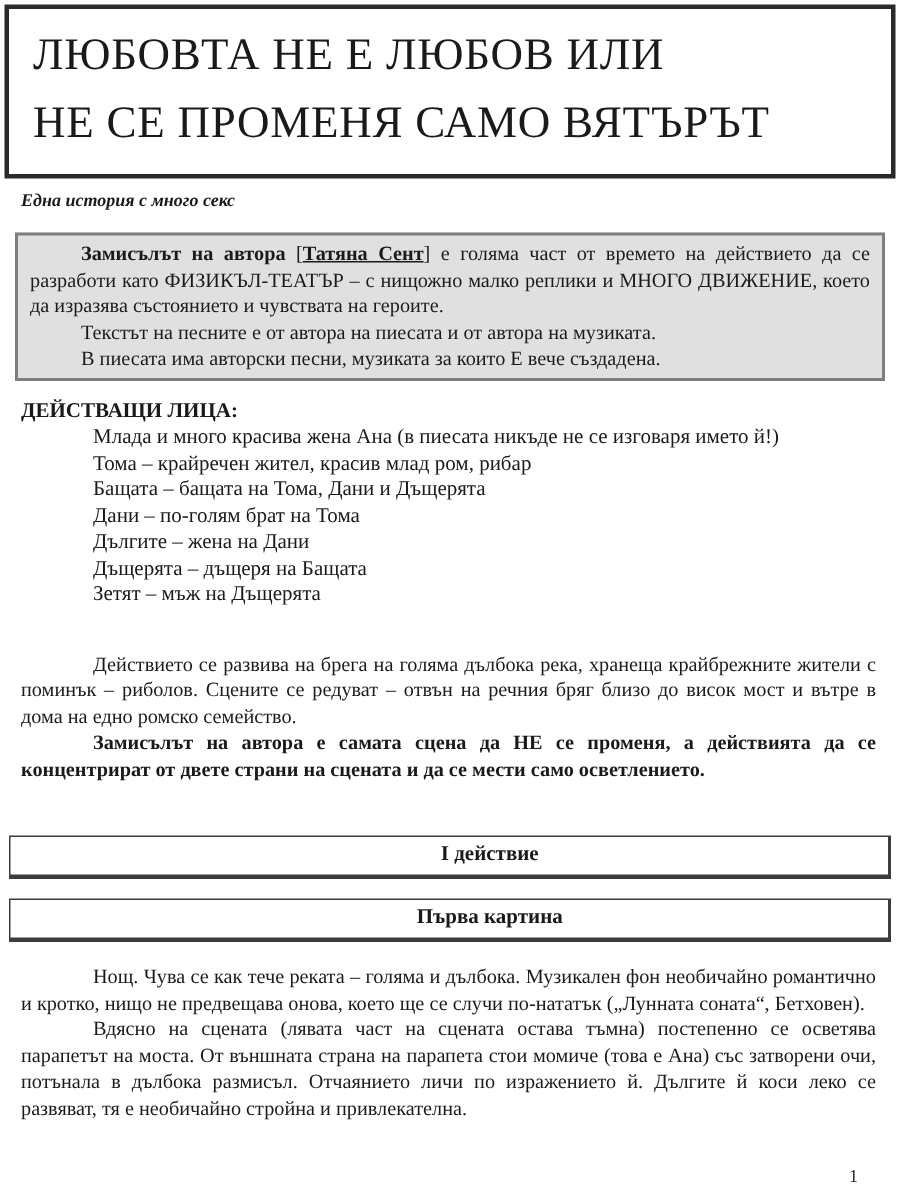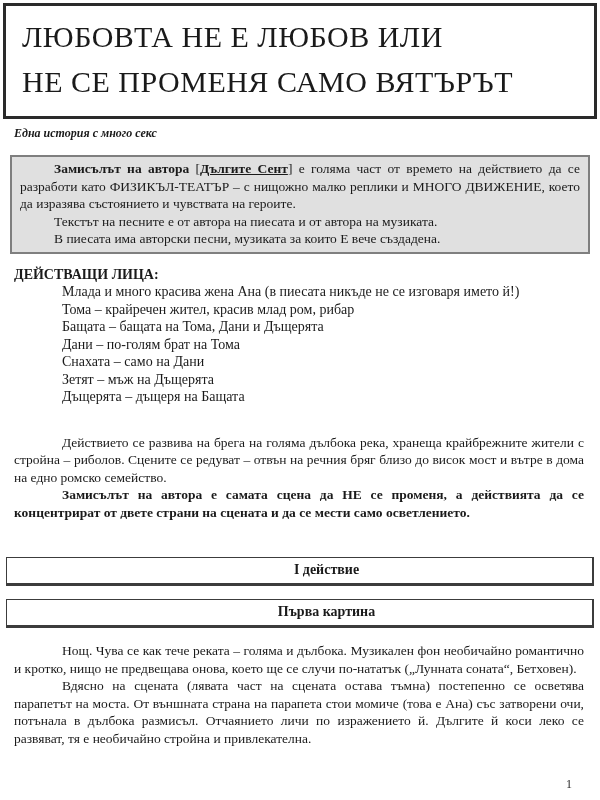--- a/index.html
+++ b/index.html
@@ -90,38 +90,38 @@
 <div class="page">
 
   <div class="title-box">
     <div class="title-line">ЛЮБОВТА НЕ Е ЛЮБОВ ИЛИ</div>
     <div class="title-line">НЕ СЕ ПРОМЕНЯ САМО ВЯТЪРЪТ</div>
   </div>
 
   <div class="subtitle">Една история с много секс</div>
 
   <div class="author-box">
-    <p><span class="bold-italic">Замисълът на автора</span><span> [</span><span class="bold-underline">Дългите Сент</span><span>] </span><span>е голяма част от времето на действието да се разработи като ФИЗИКЪЛ-ТЕАТЪР – с нищожно малко реплики и МНОГО ДВИЖЕНИЕ, което да изразява състоянието и чувствата на героите.</span></p>
+    <p><span class="bold-italic">Замисълът на автора</span><span> [</span><span class="bold-underline">Татяна Сент</span><span>] </span><span>е голяма част от времето на действието да се разработи като ФИЗИКЪЛ-ТЕАТЪР – с нищожно малко реплики и МНОГО ДВИЖЕНИЕ, което да изразява състоянието и чувствата на героите.</span></p>
     <p>Текстът на песните е от автора на пиесата и от автора на музиката.</p>
     <p>В пиесата има авторски песни, музиката за които Е вече създадена.</p>
   </div>
 
   <div class="cast">
     <div class="cast-heading">ДЕЙСТВАЩИ ЛИЦА:</div>
     <div class="cast-item">Млада и много красива жена Ана (в пиесата никъде не се изговаря името й!)</div>
     <div class="cast-item">Тома – крайречен жител, красив млад ром, рибар</div>
     <div class="cast-item">Бащата – бащата на Тома, Дани и Дъщерята</div>
     <div class="cast-item">Дани – по-голям брат на Тома</div>
-    <div class="cast-item">Снахата – само на Дани</div>
+    <div class="cast-item">Дългите – жена на Дани</div>
+    <div class="cast-item">Дъщерята – дъщеря на Бащата</div>
     <div class="cast-item">Зетят – мъж на Дъщерята</div>
-    <div class="cast-item">Дъщерята – дъщеря на Бащата</div>
   </div>
 
   <div class="setting">
-    <p>Действието се развива на брега на голяма дълбока река, хранеща крайбрежните жители с стройна – риболов. Сцените се редуват – отвън на речния бряг близо до висок мост и вътре в дома на едно ромско семейство.</p>
+    <p>Действието се развива на брега на голяма дълбока река, хранеща крайбрежните жители с поминък – риболов. Сцените се редуват – отвън на речния бряг близо до висок мост и вътре в дома на едно ромско семейство.</p>
     <p class="bold-para">Замисълът на автора е самата сцена да НЕ се променя, а действията да се концентрират от двете страни на сцената и да се мести само осветлението.</p>
   </div>
 
   <div class="heading-box">
     <span>I действие</span>
   </div>
 
   <div class="heading-box second">
     <span>Първа картина</span>
   </div>

